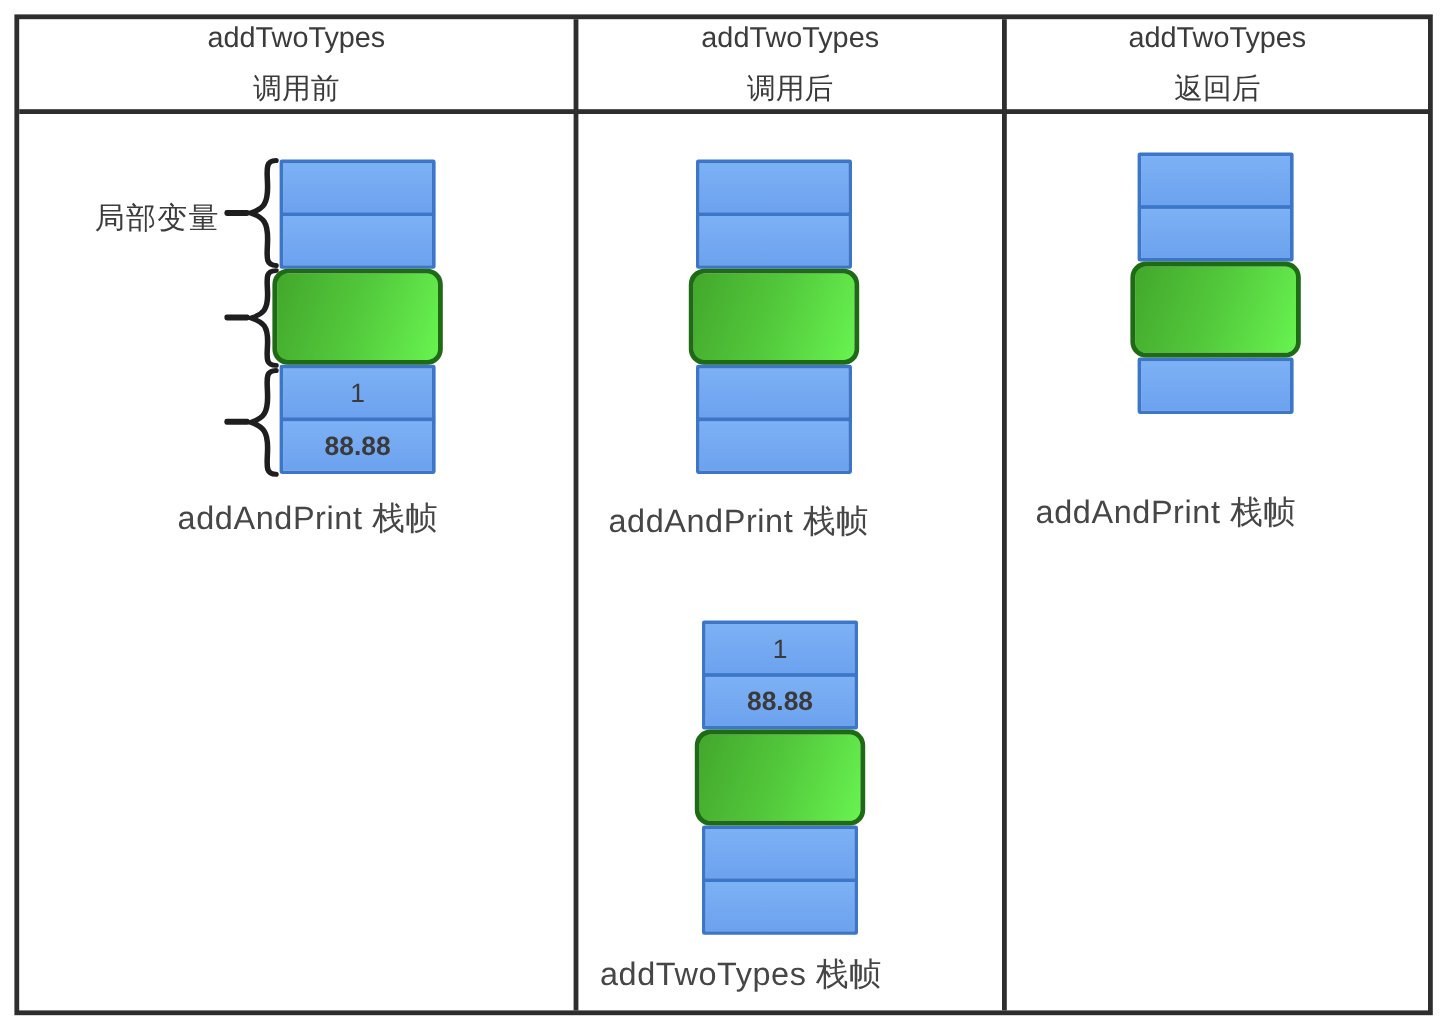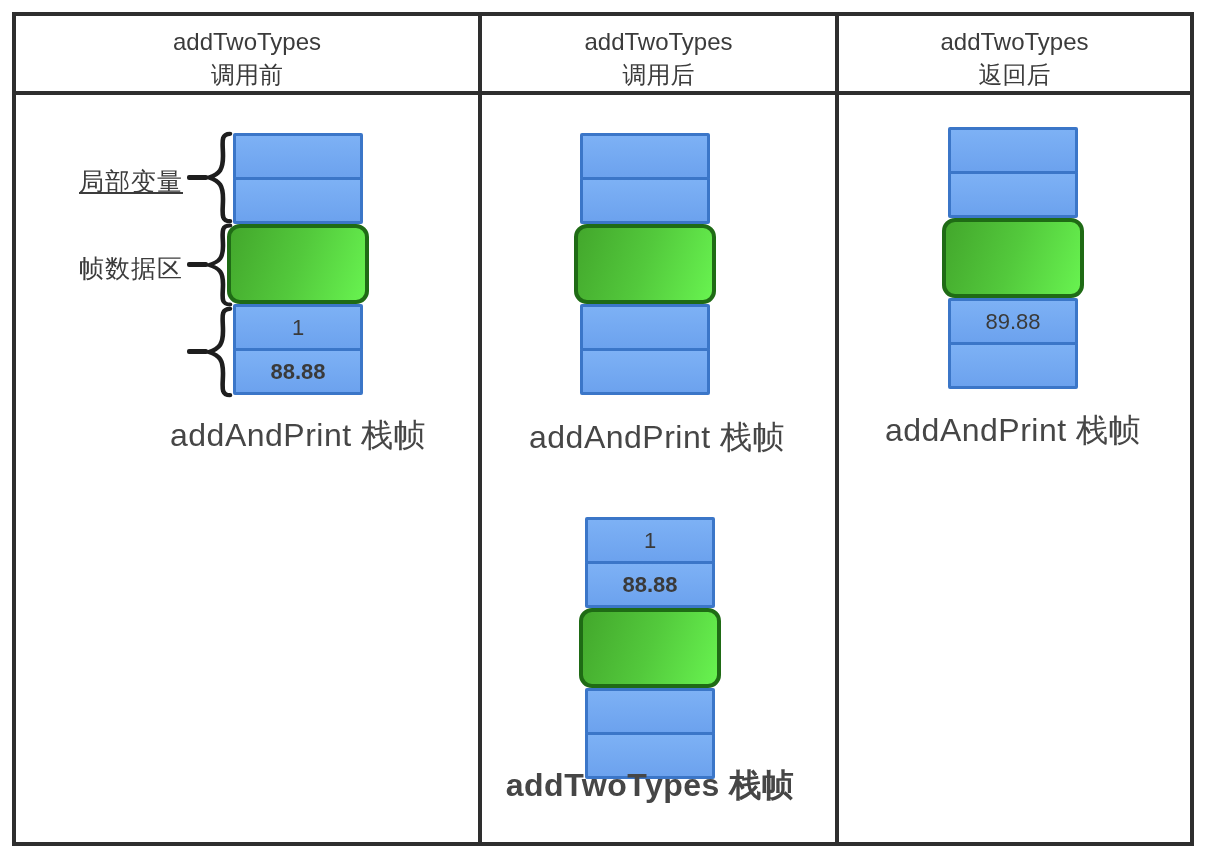--- a/index.html
+++ b/index.html
@@ -8,41 +8,41 @@
     font-family:"Liberation Sans","DejaVu Sans",sans-serif;color:#3d3d3d;overflow:hidden;
   }
   .frame{
     position:absolute;left:12px;top:12px;width:1174px;height:826px;
     border:4px solid #2e2e2e;background:#fff;
   }
   .vline{position:absolute;top:0;bottom:0;width:4px;background:#2e2e2e;}
   .hline{position:absolute;left:0;right:0;height:4px;background:#2e2e2e;}
   .header-cell{
     position:absolute;top:0;height:75px;display:flex;flex-direction:column;
-    align-items:center;justify-content:flex-end;line-height:1.35;
+    align-items:center;justify-content:space-between;line-height:1.35;
     font-size:24px;color:#3b3b3b;
   }
   .stack{position:absolute;display:flex;flex-direction:column;align-items:center;width:130px;}
   .cell{
     box-sizing:border-box;width:130px;height:47px;
     background:linear-gradient(180deg,#7db1f5,#6ca2ee);
     border:3px solid #3b76c8;border-radius:2px;
     display:flex;align-items:center;justify-content:center;
     font-size:22px;color:#3a3a3a;
   }
   .cell + .cell{margin-top:-3px;font-weight:bold;}
   .green-box{
     box-sizing:border-box;width:142px;height:80px;margin:0 0;
     background:linear-gradient(110deg,#43a72c,#53c93c 50%,#68f350);
     border:4px solid #1f6b15;border-radius:13px;
     position:relative;z-index:2;
   }
   .caption{
-    position:absolute;width:300px;text-align:center;
-    font-size:32px;color:#464646;letter-spacing:0.5px;
+    position:absolute;width:300px;text-align:left;
+    font-size:27px;color:#464646;letter-spacing:0.5px;
   }
   .side-label{
     position:absolute;width:130px;text-align:right;
     font-size:25px;color:#3c3c3c;letter-spacing:1px;
   }
   .connector{position:absolute;width:21px;height:4.5px;background:#1e1e1e;border-radius:2px;}
   .brace{position:absolute;}
   .brace path{stroke:#1e1e1e;stroke-width:4.6;fill:none;stroke-linecap:round;}
 </style>
 </head>
@@ -62,22 +62,21 @@
     <div class="header-cell" style="left:466px;width:353px;">
       <span>addTwoTypes</span>
       <span>调用后</span>
     </div>
     <div class="header-cell" style="left:823px;width:351px;">
       <span>addTwoTypes</span>
       <span>返回后</span>
     </div>
   </div>
 
-  <div class="side-label" style="left:53px;top:165px;text-decoration:underline;">局部变量</div>
-  <div class="side-label" style="left:53px;top:252px;">帧数据区</div>
+  <div class="side-label" style="left:53px;top:165px;">局部变量</div>
 
   <div class="connector" style="left:187px;top:175px;"></div>
   <div class="connector" style="left:187px;top:262px;"></div>
   <div class="connector" style="left:187px;top:349px;"></div>
 
   <svg class="brace" style="left:203px;top:131px;" width="30" height="93" viewBox="0 0 30 100" preserveAspectRatio="none">
     <path d="M27,3 C17,3 20,13 20,27 C20,41 17,46 6,50 C17,54 20,59 20,73 C20,87 17,97 27,97"></path>
   </svg>
   <svg class="brace" style="left:203px;top:223px;" width="30" height="84" viewBox="0 0 30 100" preserveAspectRatio="none">
     <path d="M27,3 C17,3 20,13 20,27 C20,41 17,46 6,50 C17,54 20,59 20,73 C20,87 17,97 27,97"></path>
@@ -128,32 +127,29 @@
         <span>88.88</span>
       </div>
     <div class="green-box"></div>
     <div class="cell">
         <span></span>
       </div>
     <div class="cell">
         <span></span>
       </div>
   </div>
-  <div class="caption" style="left:500px;top:764px;font-weight:bold;">addTwoTypes 栈帧</div>
+  <div class="caption" style="left:500px;top:794px;">addTwoTypes 栈帧</div>
 
   <div class="stack" style="left:948px;top:127px;">
     <div class="cell">
         <span></span>
       </div>
     <div class="cell">
         <span></span>
       </div>
     <div class="green-box"></div>
     <div class="cell">
-        <span>89.88</span>
-      </div>
-    <div class="cell">
         <span></span>
       </div>
   </div>
   <div class="caption" style="left:863px;top:409px;">addAndPrint 栈帧</div>
 
 </div>
 
 </body></html>

